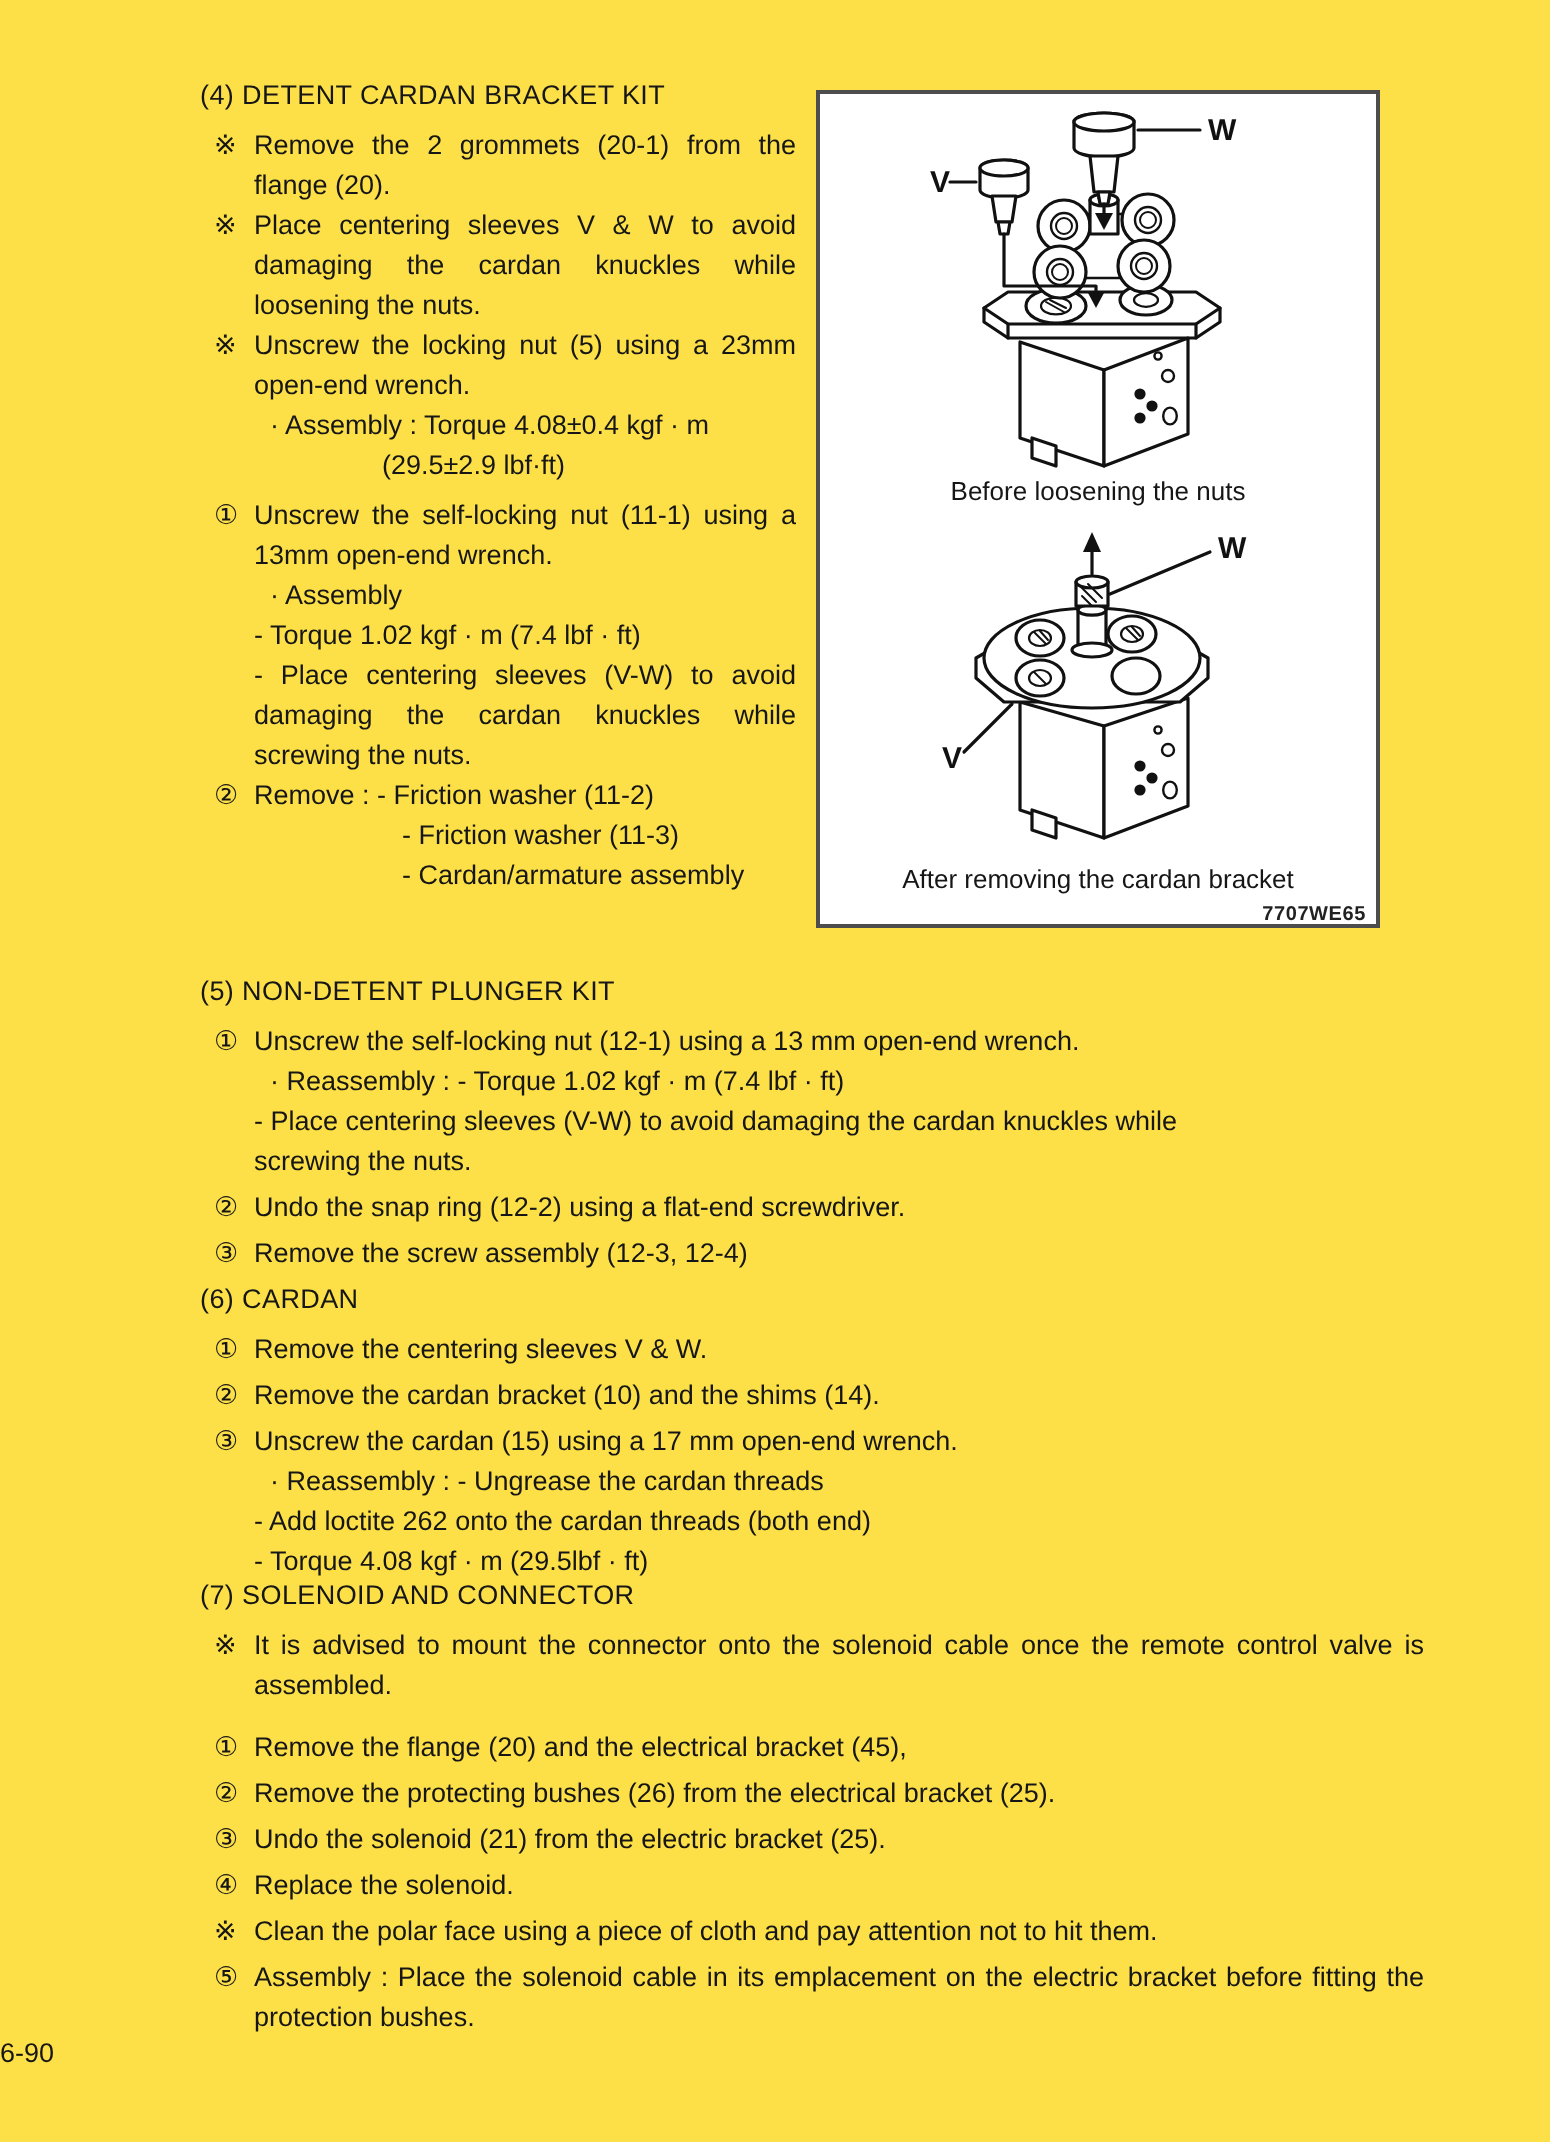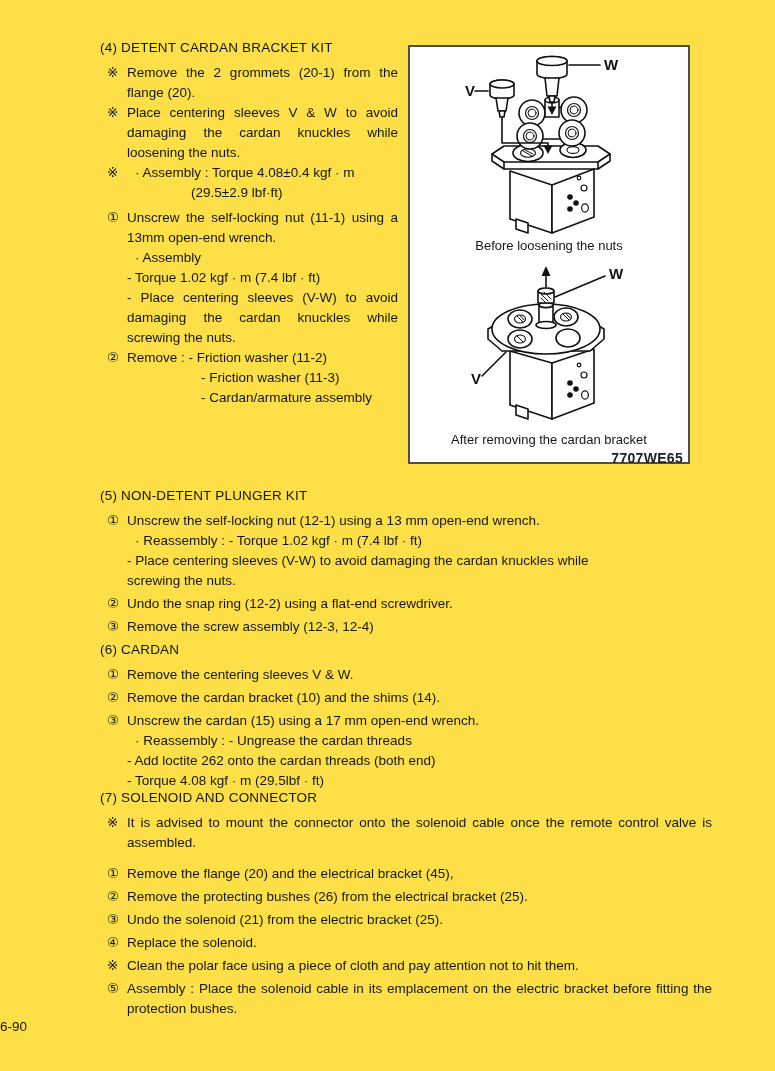--- a/index.html
+++ b/index.html
@@ -19,21 +19,21 @@
   .ind1{padding-left:8px;}
   .ind2{padding-left:64px;}
   .ind3{padding-left:74px;}
   .mt5{margin-top:5px;}
   .gap-after{margin-bottom:11px !important;}
   .figure-box{position:absolute;left:408px;top:45px;width:282px;height:419px;
               border:2px solid #4d4d4d;box-sizing:border-box;background:#fff;}
   .fig-caption{position:absolute;left:0;width:100%;text-align:center;font-size:13px;line-height:18px;}
   #cap1{top:190px;}
   #cap2{top:384px;}
-  .fig-id{position:absolute;right:5px;top:401px;font-size:14px;font-weight:bold;letter-spacing:0.3px;color:#222;}
+  .fig-id{position:absolute;right:5px;top:401px;font-size:10px;font-weight:bold;letter-spacing:0.3px;color:#222;}
   .figsvg{position:absolute;left:8px;}
   #fig1{top:4px;}
   #fig2{top:218px;}
   .footer{position:absolute;left:0;top:1017px;width:100%;text-align:left;font-size:13.5px;}
   svg text{font-family:"Liberation Sans","DejaVu Sans",sans-serif;font-weight:bold;font-size:15px;fill:#111;}
 </style>
 </head>
 <body>
 
 <div class="page">
@@ -48,20 +48,21 @@
     </div>
     <div class="item">
       <span class="mk">※</span>
       <div class="ibody">
           <div class="tx">Place centering sleeves V &amp; W to avoid damaging the cardan knuckles while loosening the nuts.</div>
         </div>
     </div>
     <div class="item">
       <span class="mk">※</span>
       <div class="ibody">
+        <div class="tx">Unscrew the locking nut (5) using a 23mm open-end wrench.</div>
         <div class="sub ind1">· Assembly : Torque 4.08±0.4 kgf · m</div>
         <div class="sub ind2">(29.5±2.9 lbf·ft)</div>
       </div>
     </div>
     <div class="item mt5">
       <span class="mk">①</span>
       <div class="ibody">
         <div class="tx">Unscrew the self-locking nut (11-1) using a 13mm open-end wrench.</div>
         <div class="sub ind1">· Assembly</div>
         <div class="sub">- Torque 1.02 kgf · m (7.4 lbf · ft)</div>

